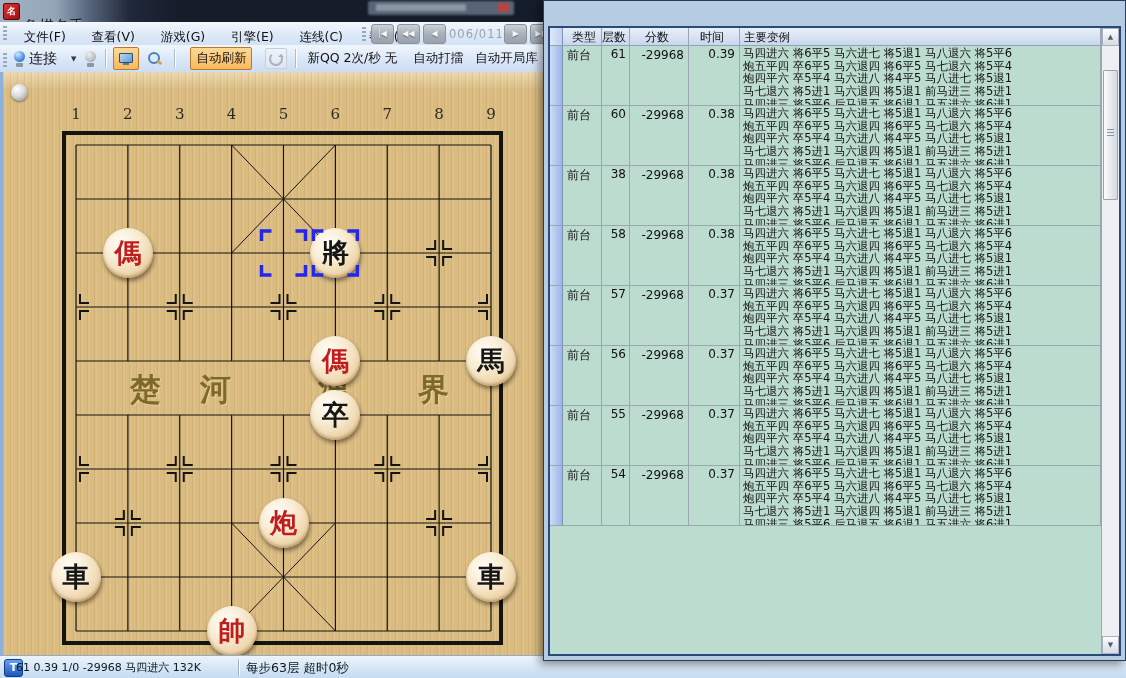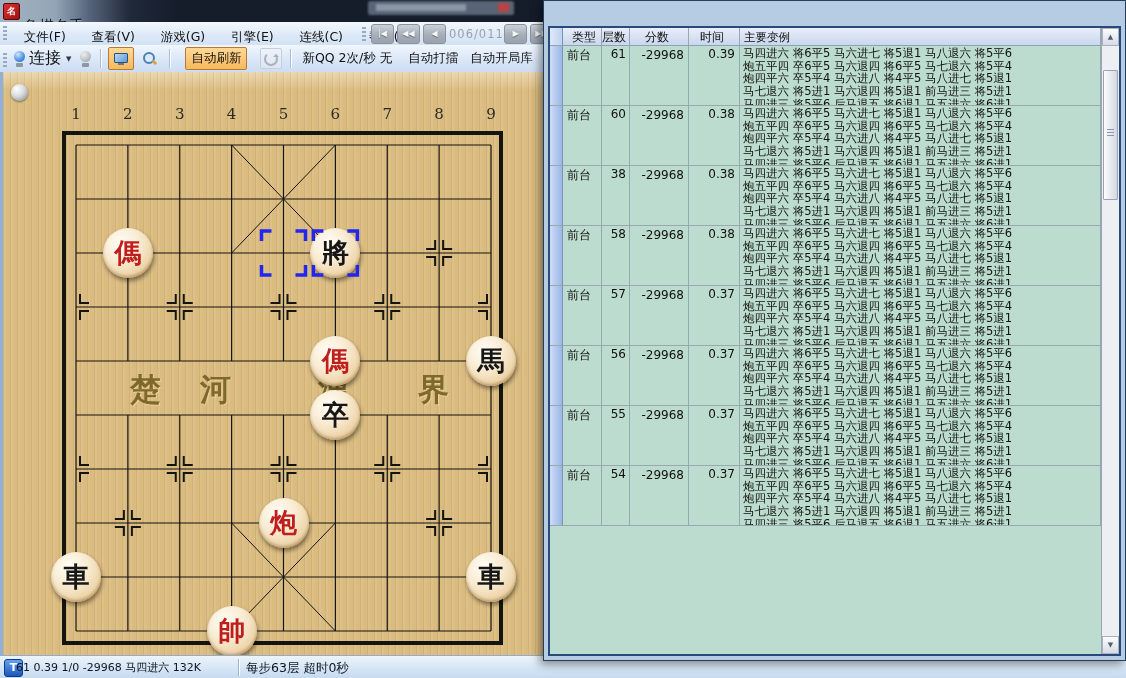--- a/index.html
+++ b/index.html
@@ -30,21 +30,21 @@
   
   #toolbar{position:absolute;left:0;top:45px;width:1126px;height:27px;
     background:linear-gradient(#f0f6fd,#d6e4f6 65%,#cdddf2);border-bottom:1px solid #b6c8de;
     display:flex;align-items:center}
   .tsep{width:1px;height:19px;background:#aabdd4;box-shadow:1px 0 0 #fff;margin:0 5px}
   .lamp{width:13px;height:16px;position:relative;margin:0 3px 0 4px;display:inline-block}
   .lamp b{position:absolute;left:1px;top:0;width:11px;height:11px;border-radius:50%;
     background:radial-gradient(circle at 35% 30%,#cfe6ff,#4d8fe0 60%,#1f5cb0)}
   .lamp i{position:absolute;left:3px;bottom:0;width:7px;height:4px;background:#8e979f;border-radius:1px}
   .lamp.gray b{background:radial-gradient(circle at 35% 30%,#eee,#b9bfc6 60%,#8d949c)}
-  .tlabel{font-size:16px;color:#111;margin-right:4px}
+  .tlabel{font-size:14px;color:#111;margin-right:13px}
   .caret{font-size:7px;color:#334;margin:0 4px 0 1px}
   .togglebox{width:24px;height:21px;border:1px solid #b87a2e;border-radius:2px;margin:0 2px;
     background:linear-gradient(#ffd996,#f8b85e);display:flex;align-items:center;justify-content:center}
   .plainbox{width:24px;height:21px;margin:0 2px;display:flex;align-items:center;justify-content:center}
   .monitor{width:14px;height:12px;position:relative}
   .monitor b{position:absolute;left:0;top:0;width:12px;height:8px;border:1px solid #28527e;border-radius:1px;
     background:linear-gradient(135deg,#bcd9f4,#5d9ad6)}
   .monitor i{position:absolute;left:4px;bottom:0;width:6px;height:2px;background:#6a7684}
   .magnifier{width:14px;height:14px;position:relative}
   .magnifier b{position:absolute;left:0;top:0;width:8px;height:8px;border:2px solid #4d7fb5;border-radius:50%;background:#dceaf8}

